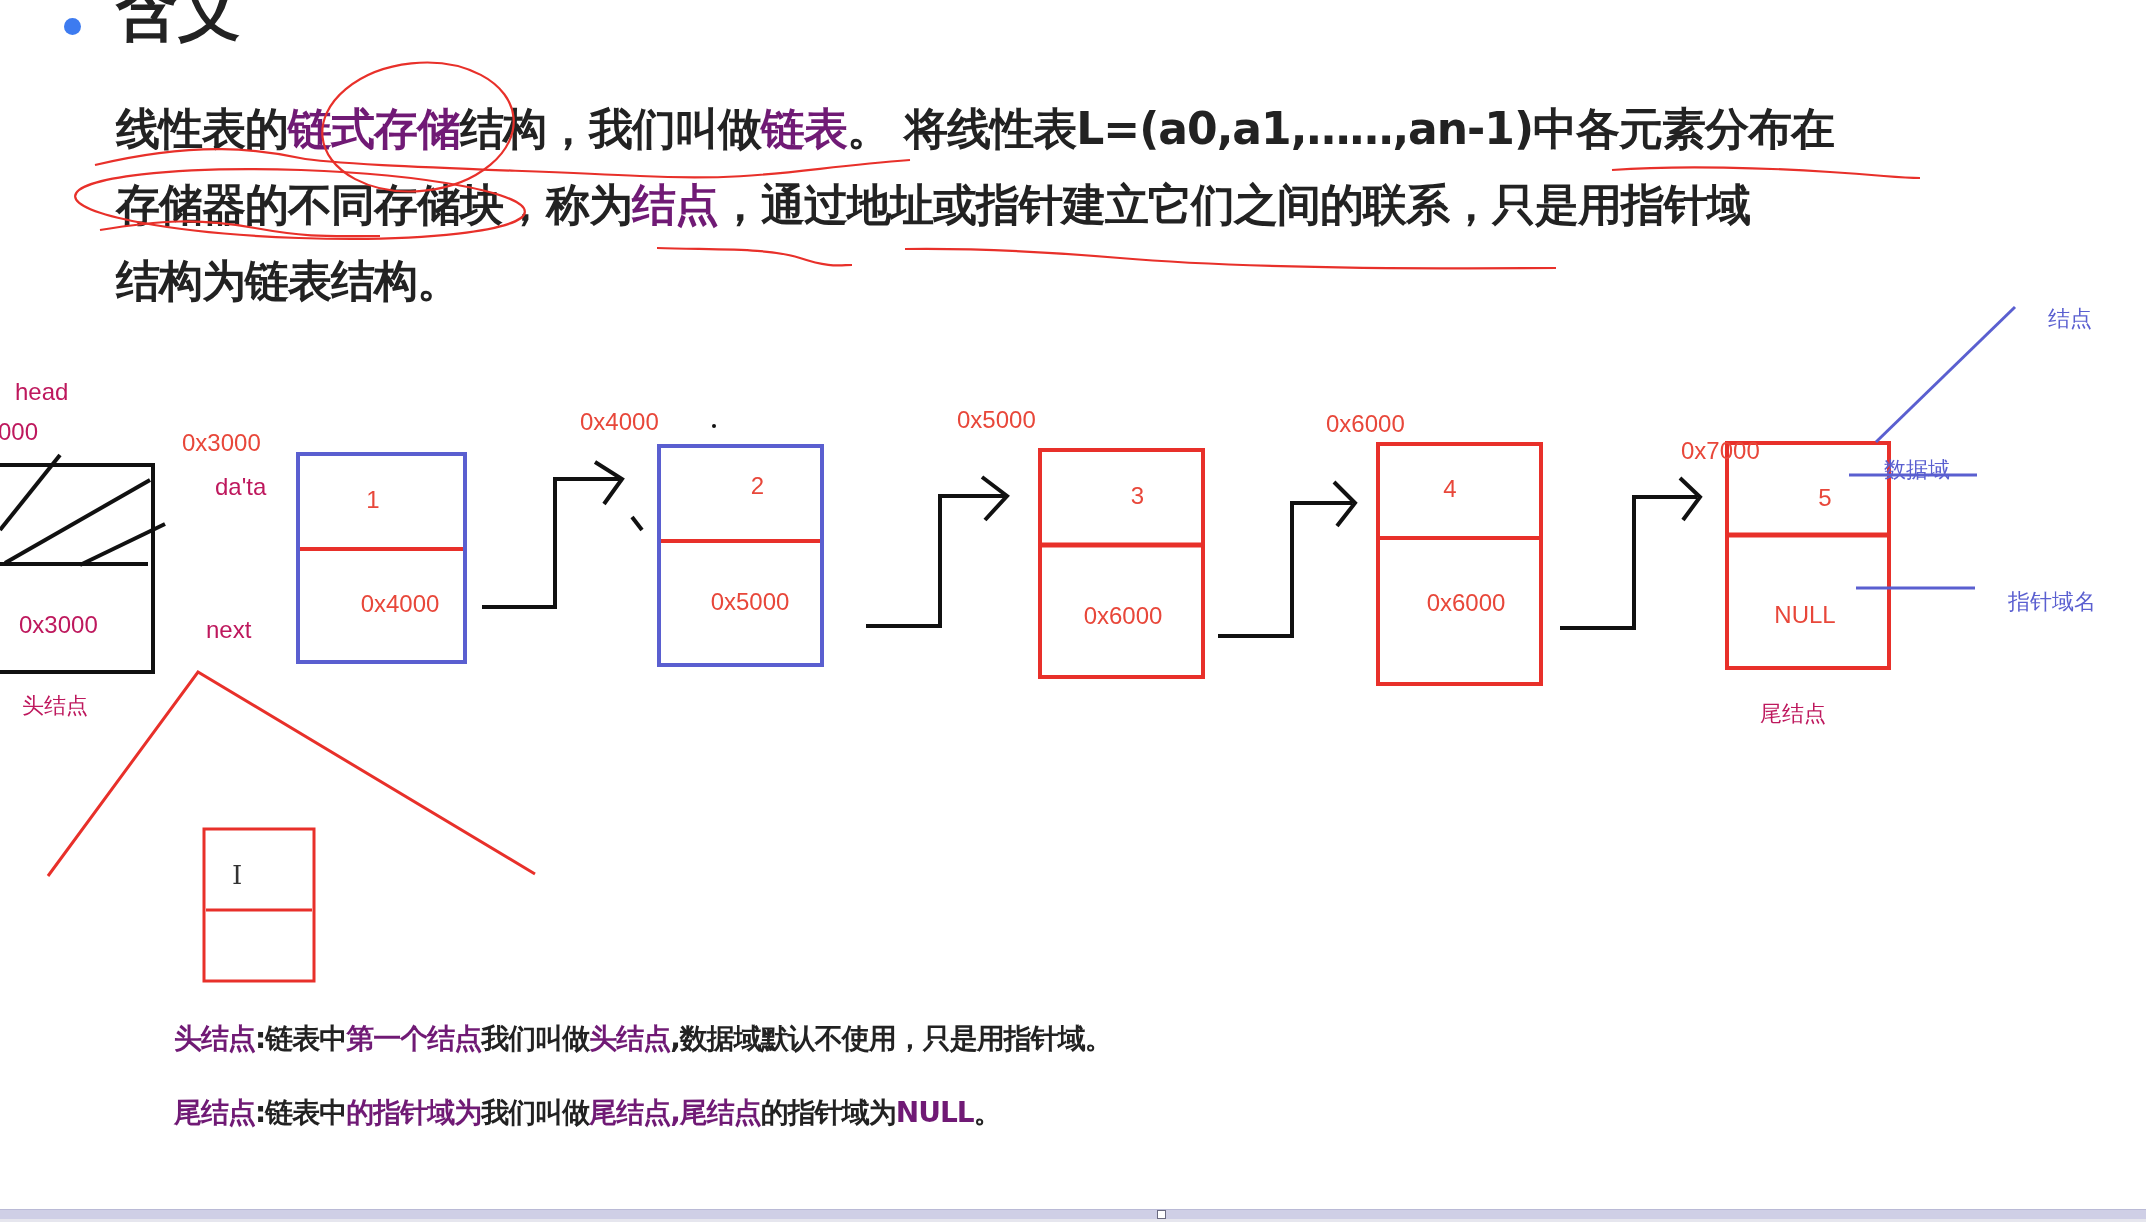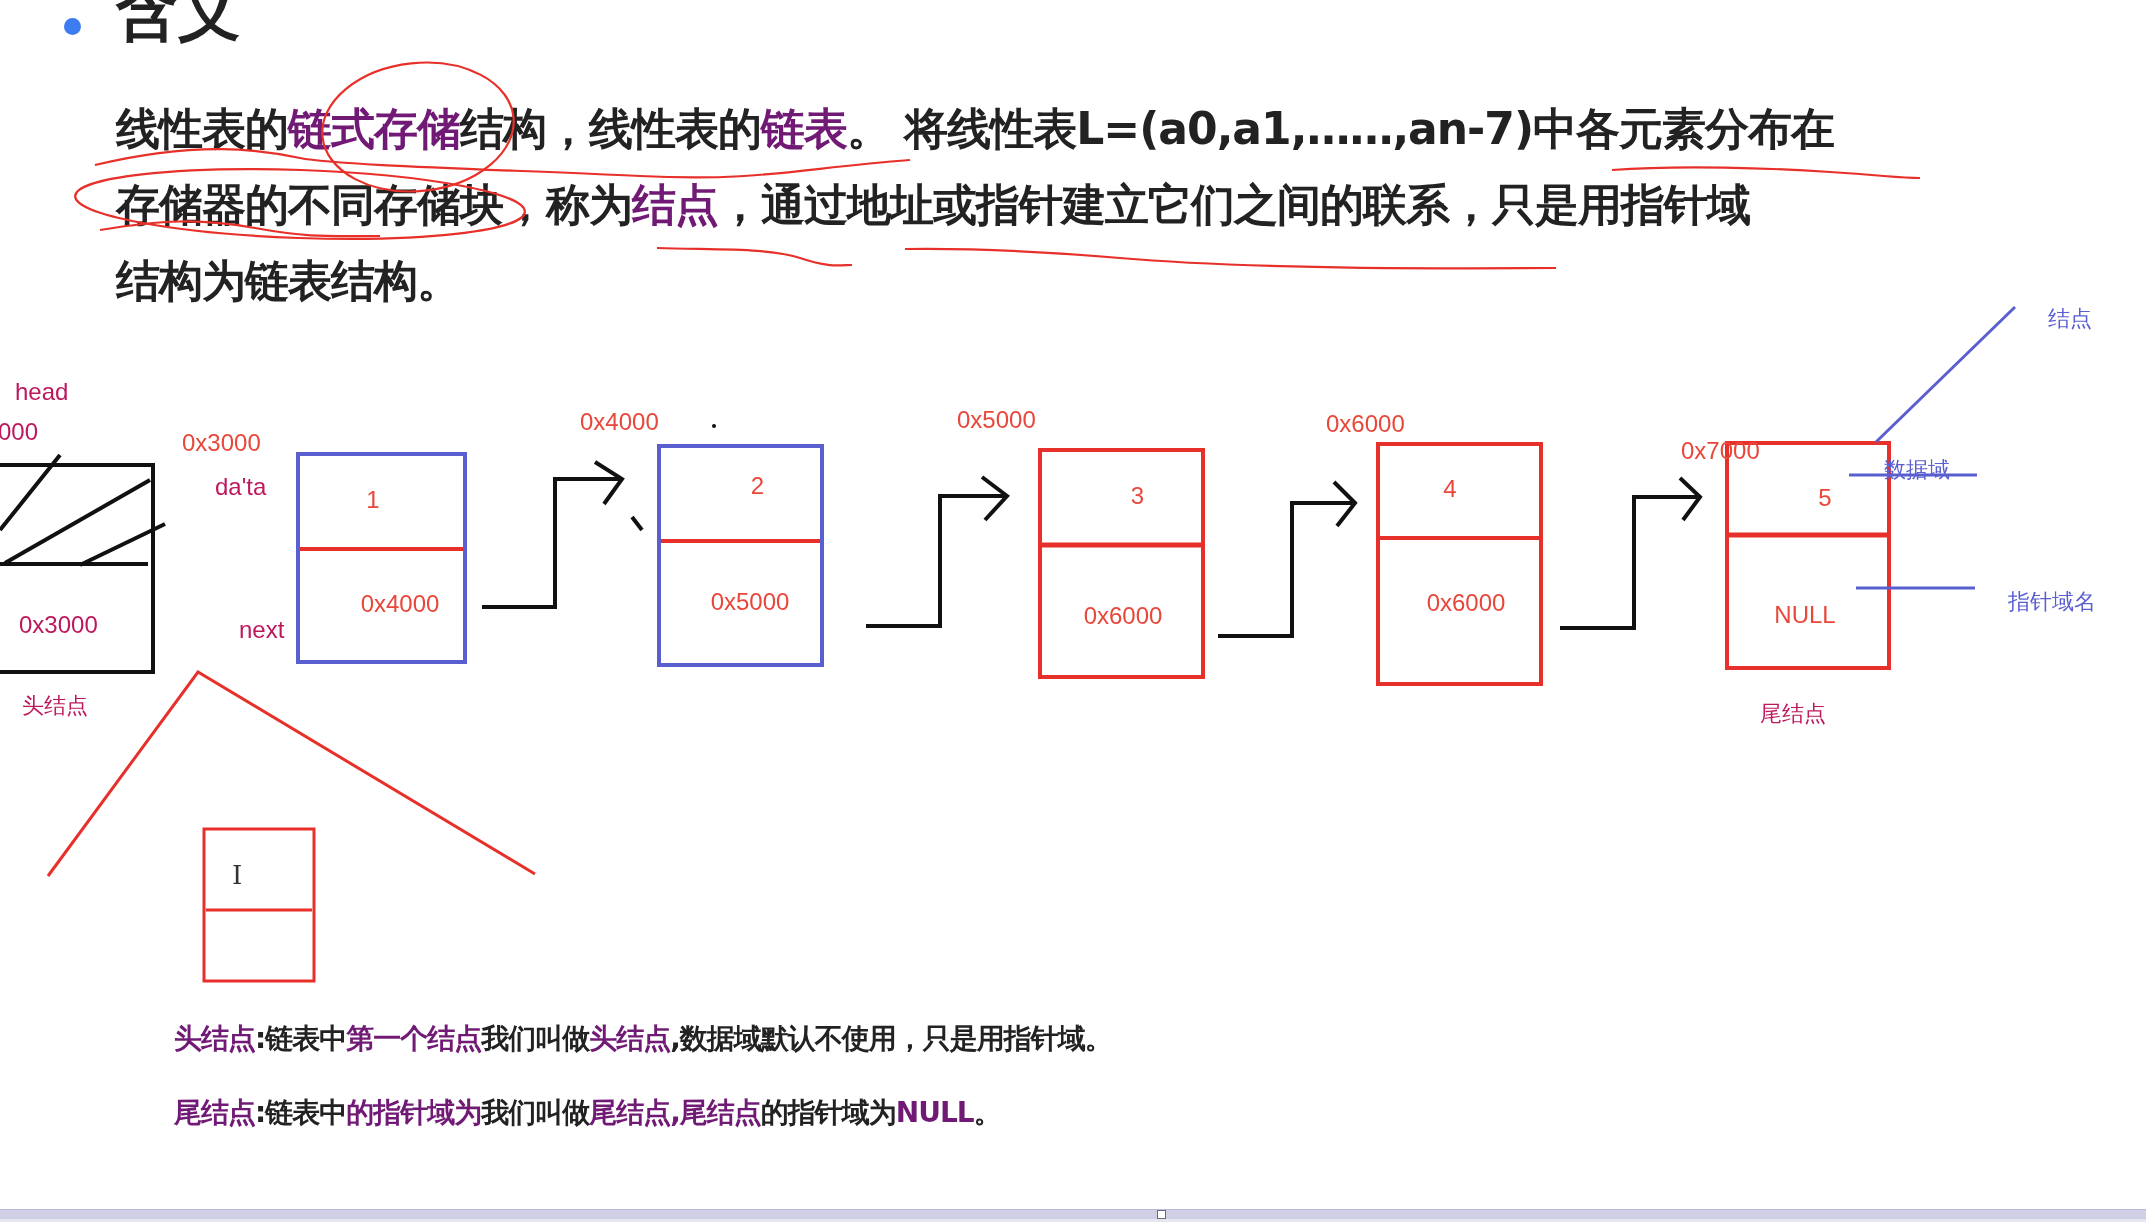--- a/index.html
+++ b/index.html
@@ -21,21 +21,21 @@
   .bottom-edge { left:0; top:1219px; width:2146px; height:3px; background:#e6e6ee; }
   .cursor { left:232px; top:860px; font-size:26px; color:#333; font-family:"DejaVu Serif",serif; }
 </style>
 </head>
 <body>
 
 <div class="abs bullet"></div>
 <div class="abs title">含义</div>
 
 <div class="abs para" style="top:100px;">
-  <span>线性表的</span><span class="hl">链式存储</span><span>结构，线性表的</span><span class="hl">链表</span><span>。 将线性表L=(a0,a1,……,an-7)中各元素分布在</span>
+  <span>线性表的</span><span class="hl">链式存储</span><span>结构，我们叫做</span><span class="hl">链表</span><span>。 将线性表L=(a0,a1,……,an-1)中各元素分布在</span>
 </div>
 <div class="abs para" style="top:176px;">
   <span>存储器的不同存储块，称为</span><span class="hl">结点</span><span>，通过地址或指针建立它们之间的联系，只是用指针域</span>
 </div>
 <div class="abs para" style="top:252px;">
   <span>结构为链表结构。</span>
 </div>
 
 <svg class="overlay" width="2146" height="1222" viewBox="0 0 2146 1222">
 
@@ -95,21 +95,21 @@
     <line x1="206" y1="910" x2="312" y2="910"></line>
   </g>
 </svg>
 
 <div class="abs lbl" style="left:15px; top:378px;">head</div>
 <div class="abs lbl" style="left:-2px; top:418px;">000</div>
 <div class="abs lbl" style="left:19px; top:611px;">0x3000</div>
 <div class="abs lbl" style="left:22px; top:691px; font-family:'DejaVu Sans',sans-serif; font-size:22px;">头结点</div>
 
 <div class="abs lbl" style="left:215px; top:473px;">da'ta</div>
-<div class="abs lbl" style="left:239px; top:616px;text-align:right;">next</div>
+<div class="abs lbl" style="left:206px; top:616px;text-align:right;">next</div>
 
 <div class="abs addr" style="left:182px; top:429px;">0x3000</div>
 <div class="abs val" style="left:298px; top:486px; width:150px;">1</div>
 <div class="abs val" style="left:340px; top:590px; width:120px;">0x4000</div>
 
 <div class="abs addr" style="left:580px; top:408px;">0x4000</div>
 <div class="abs val" style="left:700px; top:472px; width:115px;">2</div>
 <div class="abs val" style="left:690px; top:588px; width:120px;">0x5000</div>
 
 <div class="abs addr" style="left:957px; top:406px;">0x5000</div>

